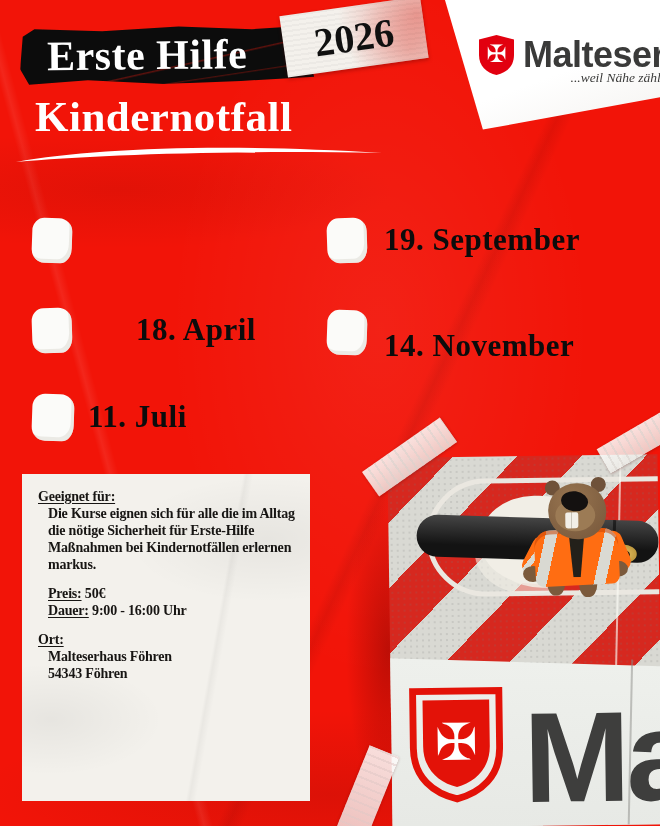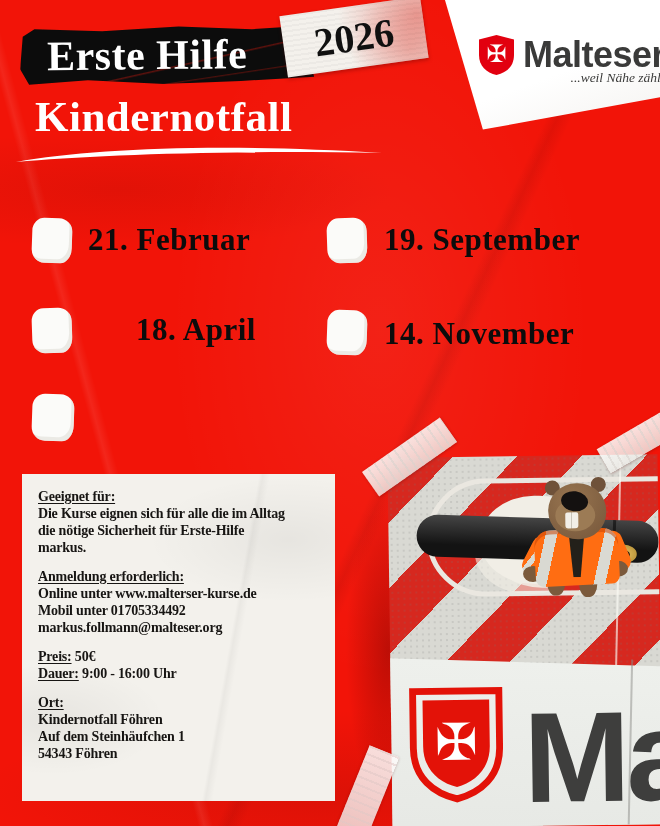--- a/index.html
+++ b/index.html
@@ -81,33 +81,33 @@
   }
   .bullet.r1{ transform:rotate(2deg); }
   .bullet.r2{ transform:rotate(-2deg); }
   .date-label{
     position:absolute; font-family:"Liberation Serif","DejaVu Serif",serif;
     font-weight:700; font-size:31px; color:#0c0c0c; letter-spacing:0.5px; white-space:nowrap;
   }
 
   
   .info-box{
-    position:absolute; left:22px; top:474px; width:313px; height:327px; z-index:3;
+    position:absolute; left:22px; top:474px; width:288px; height:327px; z-index:3;
     background:#f3f1ec;
     background-image:
       radial-gradient(ellipse 200px 90px at 85% 20%, rgba(0,0,0,0.05), transparent 70%),
       radial-gradient(ellipse 160px 80px at 10% 75%, rgba(0,0,0,0.05), transparent 70%),
       linear-gradient(100deg, transparent 64%, rgba(0,0,0,0.04) 65%, transparent 67%);
     padding:14px 12px 0 16px;
     font-family:"Liberation Serif","DejaVu Serif",serif; font-weight:700;
     font-size:14px; line-height:17px; color:#171513; letter-spacing:-0.2px;
   }
   .info-box .sect{ margin-bottom:12px; }
   .info-box .hd{ text-decoration:underline; text-underline-offset:2px; }
-  .info-box .ln{ white-space:nowrap; }
+  .info-box .ln{ white-space:nowrap;margin-left:10px; }
 
   
   .photo{
     position:absolute; left:390px; top:456px; width:270px; height:370px; z-index:2;
     transform:rotate(-0.8deg);
     background:repeating-linear-gradient(135deg, #d6281f 0 46px, #d9d9d3 46px 92px);
     overflow:hidden;
   }
   .photo .dots{
     position:absolute; inset:0; z-index:1;
@@ -215,54 +215,48 @@
   <div class="logo-panel">
     <svg class="logo-shield" width="37" height="42" viewBox="0 0 37 42">
       <path d="M18.5,1 L36,5.5 V21 C36,32 28.8,38.6 18.5,41 C8.2,38.6 1,32 1,21 V5.5 Z" fill="#e2000f"></path>
       <text x="18.5" y="28" text-anchor="middle" font-family="DejaVu Sans" font-size="24" fill="#ffffff">✠</text>
     </svg>
     <div class="brand-name">Malteser</div>
     <div class="brand-tagline">...weil Nähe zählt.</div>
   </div>
 
   <div class="bullet r1" style="left:32px; top:218px;"></div>
-  <div class="date-label" style="left:88px; top:222px;">21. Februar</div>
 
   <div class="bullet r2" style="left:32px; top:308px;"></div>
   <div class="date-label" style="left:88px; top:312px;margin-left:48px;">18. April</div>
 
   <div class="bullet r1" style="left:32px; top:394px; width:42px; height:47px;"></div>
+  <div class="date-label" style="left:88px; top:399px;">11. Juli</div>
 
   <div class="bullet r2" style="left:327px; top:218px;"></div>
   <div class="date-label" style="left:384px; top:222px;">19. September</div>
 
   <div class="bullet r1" style="left:327px; top:310px;"></div>
-  <div class="date-label" style="left:384px; top:316px;">14. November</div>
+  <div class="date-label" style="left:384px; top:328px;">14. November</div>
 
   <div class="info-box">
     <div class="sect">
       <div class="hd">Geeignet für:</div>
       <div class="ln">Die Kurse eignen sich für alle die im Alltag</div>
       <div class="ln">die nötige Sicherheit für Erste-Hilfe</div>
+      <div class="ln">Maßnahmen bei Kindernotfällen erlernen</div>
       <div class="ln">markus.</div>
-    </div>
-    <div class="sect">
-      <div class="hd">Anmeldung erforderlich:</div>
-      <div class="ln">Online unter www.malterser-kurse.de</div>
-      <div class="ln">Mobil unter 01705334492</div>
-      <div class="ln">markus.follmann@malteser.org</div>
     </div>
     <div class="sect">
       <div class="ln"><span class="hd">Preis:</span><span> 50€</span></div>
       <div class="ln"><span class="hd">Dauer:</span><span> 9:00 - 16:00 Uhr</span></div>
     </div>
     <div class="sect">
       <div class="hd">Ort:</div>
-      <div class="ln">Kindernotfall Föhren</div>
-      <div class="ln">Auf dem Steinhäufchen 1</div>
+      <div class="ln">Malteserhaus Föhren</div>
       <div class="ln">54343 Föhren</div>
     </div>
   </div>
 
   <div class="photo">
     <div class="dots"></div>
     <div class="stadium"></div>
     <div class="recess"></div>
     <div class="seam-v"></div>
 

